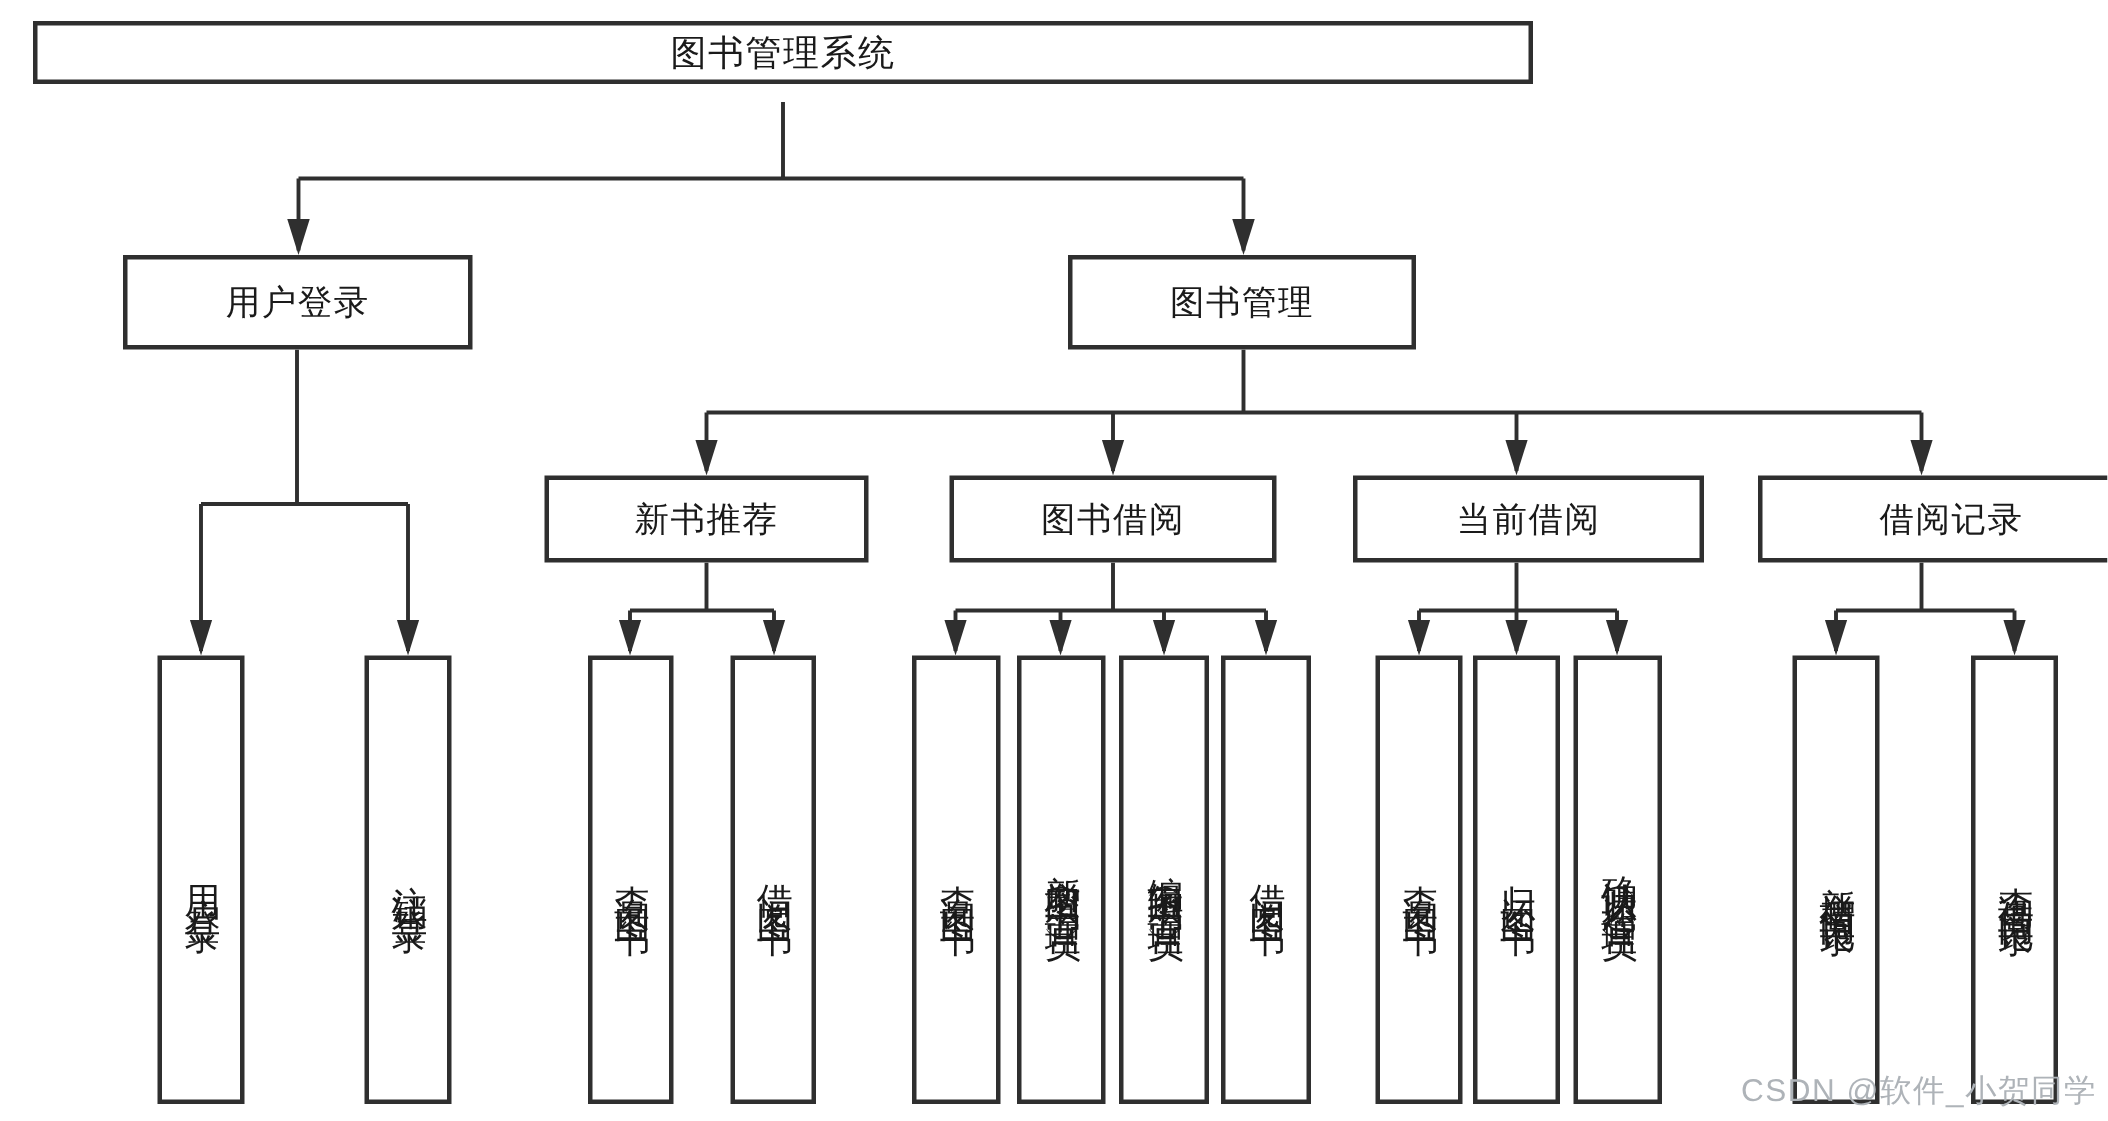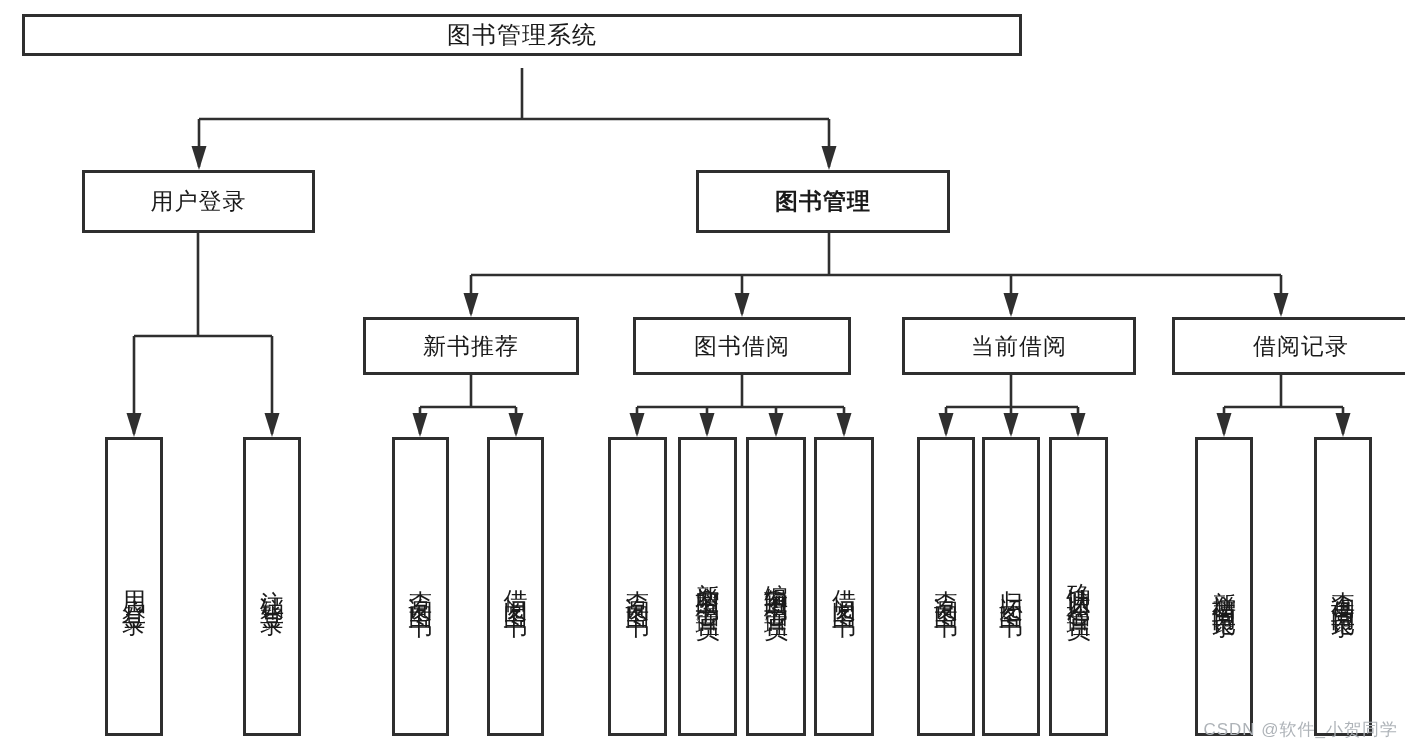--- a/index.html
+++ b/index.html
@@ -39,21 +39,21 @@
     font-size:24px;
     letter-spacing:8px;
     line-height:1;
   }
   .node.v.long{letter-spacing:5px;}
   .watermark{
     position:absolute;
     right:7px;
     bottom:6px;
     z-index:2;
-    font-size:17px;
+    font-size:21px;
     letter-spacing:1px;
     color:var(--wm);
     white-space:nowrap;
   }
 </style>
 </head>
 <body>
 
 <div class="canvas">
 
@@ -99,21 +99,21 @@
       <path class="ln" d="M1078,407 V434" marker-end="url(#ah)"></path>
 
       <path class="ln" d="M1224,407 V434" marker-end="url(#ah)"></path>
       <path class="ln" d="M1343,407 V434" marker-end="url(#ah)"></path>
     </g>
   </svg>
 
   <div class="node h root" style="left:22px;top:14px;width:1000px;height:42px;">图书管理系统</div>
 
   <div class="node h" style="left:82px;top:170px;width:233px;height:63px;">用户登录</div>
-  <div class="node h" style="left:696px;top:170px;width:254px;height:63px;font-weight:bold;">图书管理</div>
+  <div class="node h" style="left:712px;top:170px;width:232px;height:63px;">图书管理</div>
 
   <div class="node h" style="left:633px;top:317px;width:218px;height:58px;">图书借阅</div>
   <div class="node h" style="left:363px;top:317px;width:216px;height:58px;">新书推荐</div>
   <div class="node h" style="left:902px;top:317px;width:234px;height:58px;">当前借阅</div>
   <div class="node h" style="left:1172px;top:317px;width:258px;height:58px;">借阅记录</div>
 
   <div class="node v" style="left:105px;top:437px;width:58px;height:299px;">用户登录</div>
   <div class="node v" style="left:243px;top:437px;width:58px;height:299px;">注销登录</div>
 
   <div class="node v" style="left:392px;top:437px;width:57px;height:299px;">查询图书</div>

